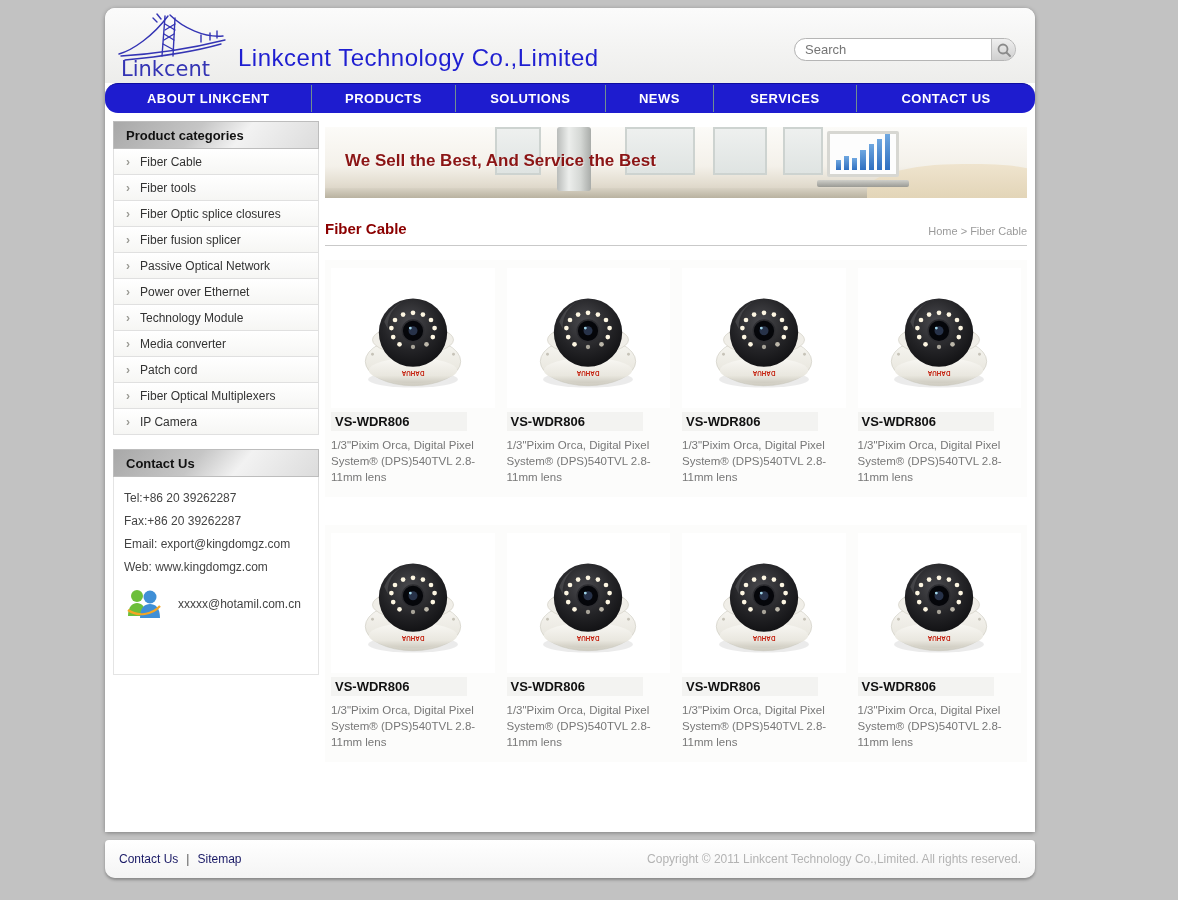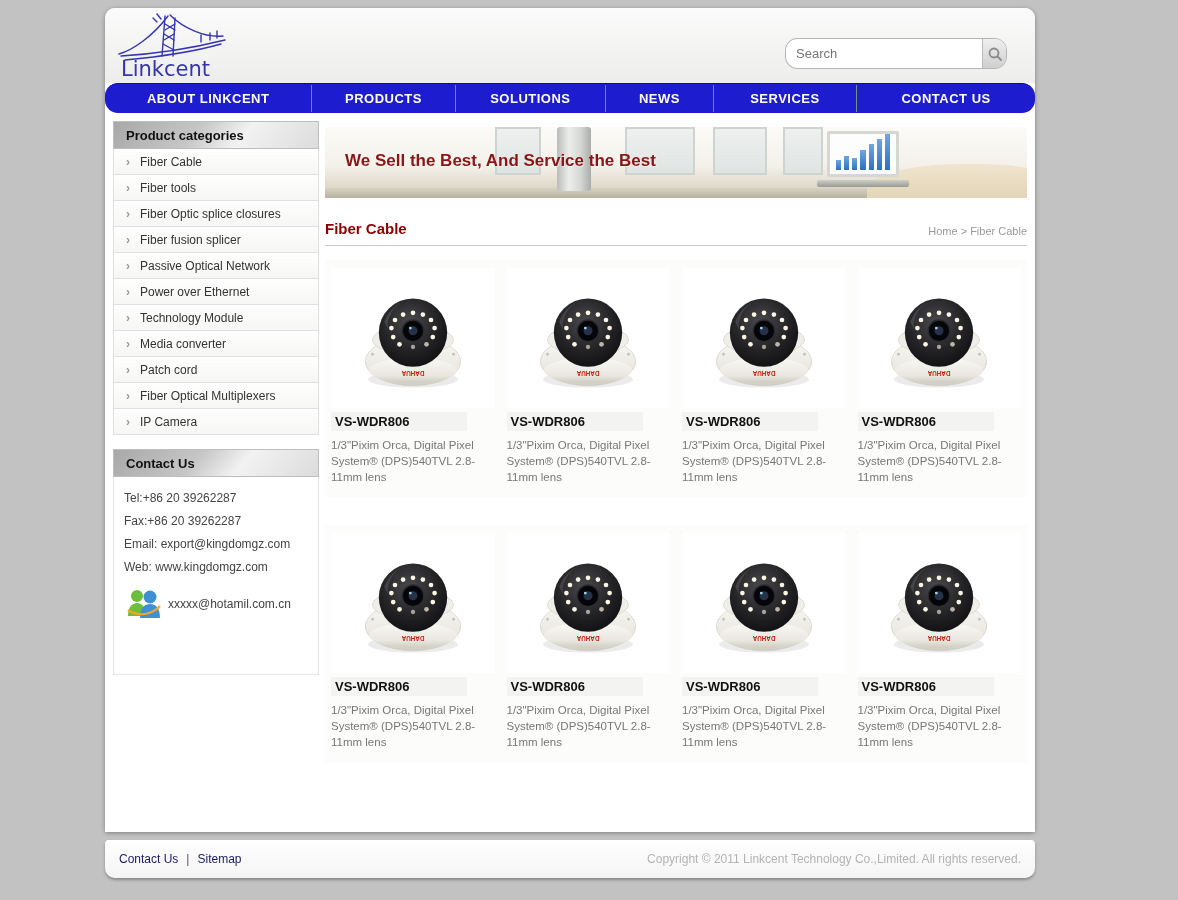--- a/index.html
+++ b/index.html
@@ -8,21 +8,21 @@
 
   .page { position: absolute; left: 105px; top: 8px; width: 930px; height: 824px;
           background: #fff; border-radius: 10px 10px 3px 3px; box-shadow: 0 1px 4px rgba(0,0,0,.35); }
 
   
   .header { position: relative; height: 75px; border-radius: 10px 10px 0 0;
             background: linear-gradient(to bottom, #fbfbfb, #ededeb); }
   .logo { position: absolute; left: 8px; top: 2px; width: 122px; height: 72px; cursor: pointer; }
   .logo svg { width: 100%; height: 100%; }
   .company-title { position: absolute; left: 133px; top: 36px; font-size: 24px; color: #1f1fd1; letter-spacing: .5px; }
-  .searchwrap { position: absolute; right: 28px; top: 30px; width: 222px; height: 31px;
+  .searchwrap { position: absolute; right: 19px; top: 30px; width: 222px; height: 23px;
                 background: linear-gradient(#e9e9e9,#d6d6d6); border: 1px solid #b5b5b5;
                 border-radius: 12px; display: flex; align-items: center; overflow: hidden; }
   .searchwrap input { flex: 1; height: 100%; border: none; outline: none; padding: 0 10px;
                 background: #fff; font-size: 13px; color: #555; border-radius: 12px 0 0 12px; }
   .search-btn { width: 36px; height: 100%; border: none; cursor: pointer;
                 background: linear-gradient(#efefef,#cfcfcf); border-left: 1px solid #bbb;
                 display: flex; align-items: center; justify-content: center; }
 
   
   .nav { display: flex; height: 30px; background: #1e1ccf; border-top: 1px solid #0d0da0; border-radius: 13px; }
@@ -38,21 +38,21 @@
   .side-header { height: 28px; line-height: 28px; padding-left: 12px; font-size: 13px; font-weight: bold; color: #111;
                  background: linear-gradient(130deg,#a8a8a8 0%,#c6c6c6 40%,#f2f2f2 62%,#dcdcdc 100%);
                  border: 1px solid #bdbdbd; }
   .cat-list { border-left: 1px solid #e0e0e0; border-right: 1px solid #e0e0e0; }
   .cat-item { height: 26px; display: flex; align-items: center; gap: 10px; padding-left: 12px;
               background: linear-gradient(#ffffff,#f6f6f4); border-bottom: 1px solid #e0e0e0;
               font-size: 12px; color: #333; cursor: pointer; }
   .chev { color: #9a9a94; font-weight: bold; font-size: 12px; }
   .contact-box { border: 1px solid #e4e4e4; border-top: none; background: #fff; padding: 14px 10px 16px 10px; min-height: 198px; }
   .contact-line { font-size: 12px; color: #444; margin-bottom: 9px; }
-  .im-row { display: flex; align-items: center; gap: 4px; margin-top: 10px; }
+  .im-row { display: flex; align-items: center; gap: 14px; margin-top: 10px; }
   .im-row .im-label { font-size: 12px; color: #444; }
   .msn-ic { width: 40px; height: 40px; }
   .skype-ic { width: 62px; height: 26px; background: radial-gradient(circle at 50% 45%, #35b6f2, #0098e0);
               border-radius: 13px; color: #fff; font-weight: bold; font-style: italic; font-size: 15px;
               display: flex; align-items: center; justify-content: center; letter-spacing: .5px;
               box-shadow: inset 0 -2px 3px rgba(0,60,120,.4); }
 
   
   .main { position: absolute; left: 220px; top: 14px; width: 702px; }
 
@@ -171,20 +171,21 @@
           <path d="M12,50 C44,47 80,42 108,34"></path>
           <path d="M88,25 L88,32"></path>
             <path d="M97,23 L97,30"></path>
             <path d="M104,21 L104,28"></path>
           <path d="M44,4 L48,9"></path>
             <path d="M40,8 L44,12"></path>
         </g>
         <text x="8" y="66" font-size="21" fill="#3434b4" font-family="DejaVu Sans, sans-serif">Linkcent</text>
       </svg>
     </div>
+    <div class="company-title">Linkcent Technology Co.,Limited</div>
     <div class="searchwrap">
       <input type="text" placeholder="Search" style="">
       <button class="search-btn">
         <svg width="16" height="16" viewBox="0 0 16 16">
           <circle cx="7" cy="7" r="4.5" fill="none" stroke="#8a8a8a" stroke-width="1.8"></circle>
           <line x1="10.5" y1="10.5" x2="14" y2="14" stroke="#8a8a8a" stroke-width="1.8" stroke-linecap="round"></line>
         </svg>
       </button>
     </div>
   </div>

